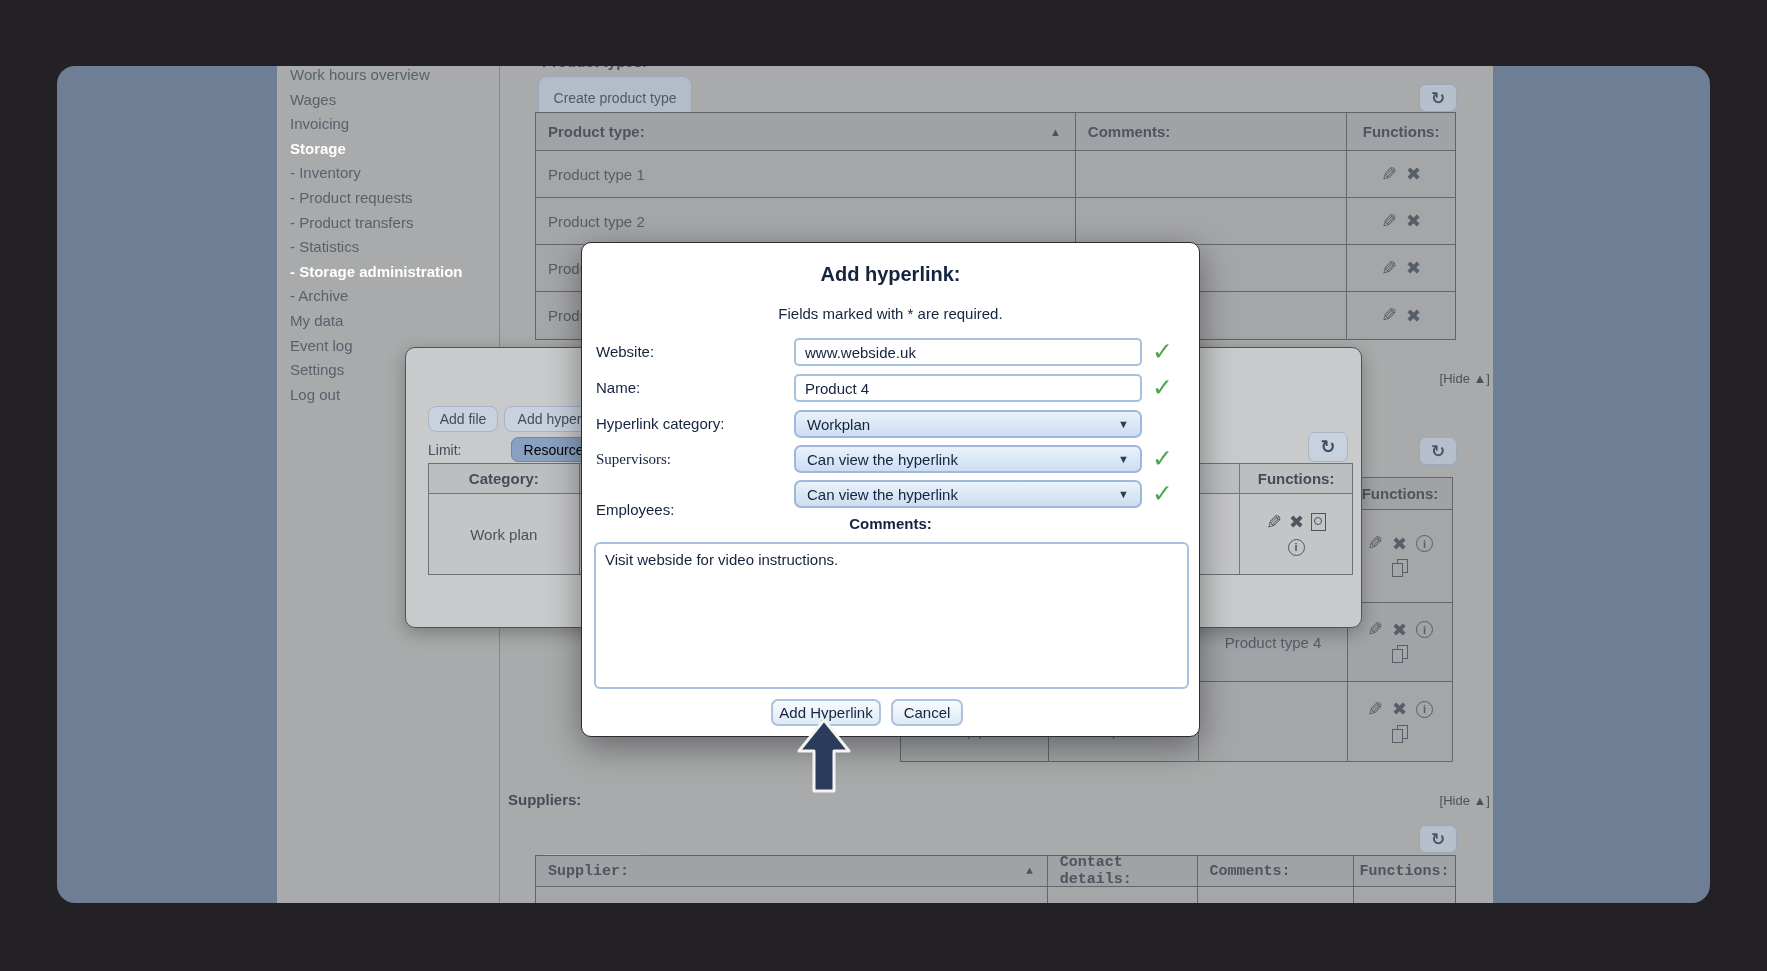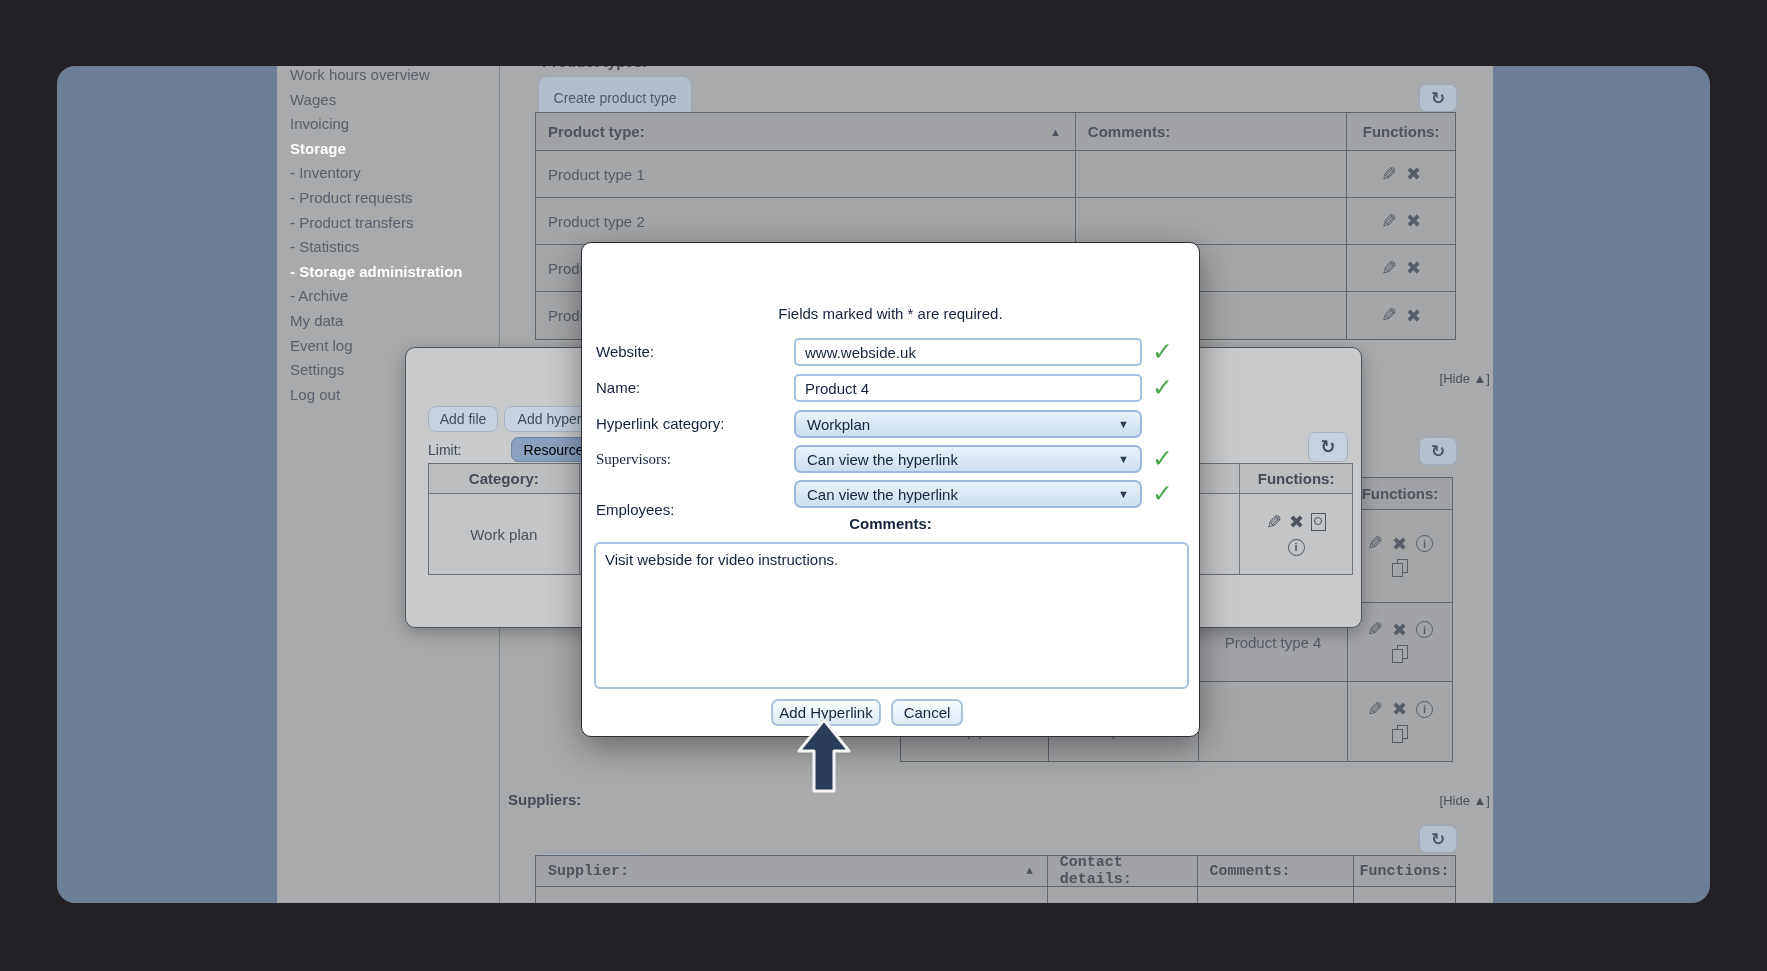--- a/index.html
+++ b/index.html
@@ -264,20 +264,21 @@
     </div>
     <div class="trow" style="height:48px;">
       <div class="tcell" style="width:513px;"></div>
       <div class="tcell" style="width:150px;"></div>
       <div class="tcell" style="width:157px;"></div>
       <div class="tcell" style="width:101px;"></div>
     </div>
   </div>
 
   <div class="modal">
+    <div class="m-title">Add hyperlink:</div>
     <div class="m-note">Fields marked with * are required.</div>
 
     <div class="m-label" style="top:95px;">Website:</div>
     <input class="m-input" style="top: 95px;" value="www.webside.uk">
     <span class="m-check" style="top:94px;">✓</span>
 
     <div class="m-label" style="top:131px;">Name:</div>
     <input class="m-input" style="top: 131px;" value="Product 4">
     <span class="m-check" style="top:130px;">✓</span>
 

